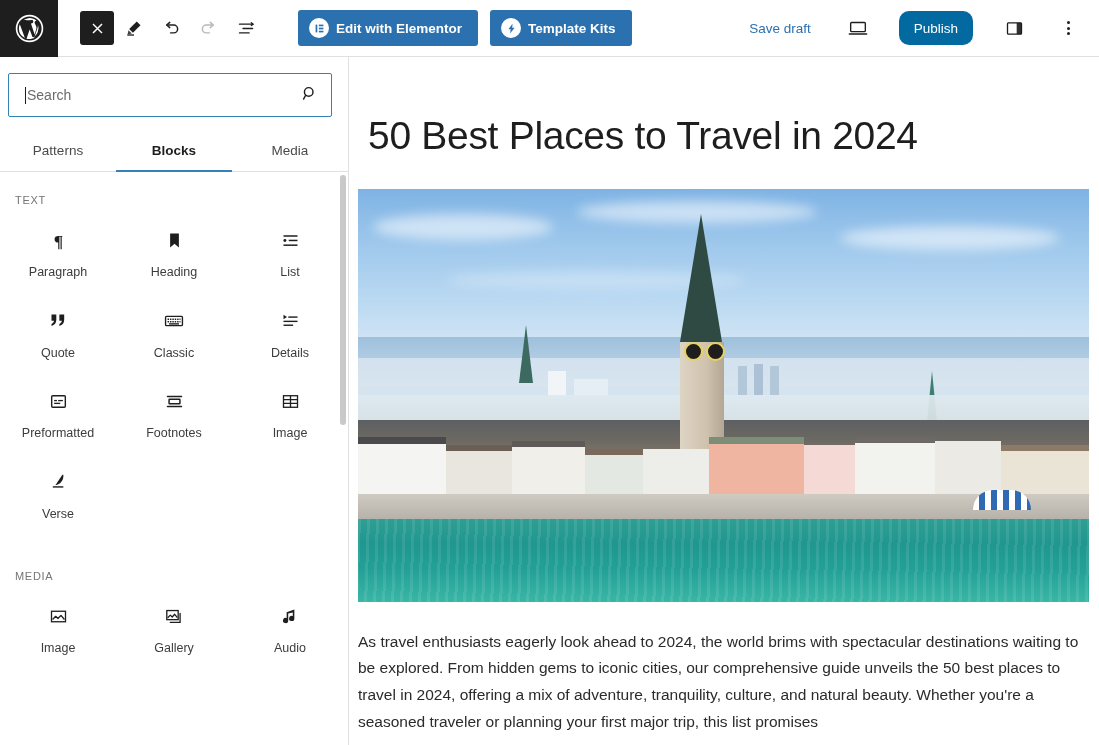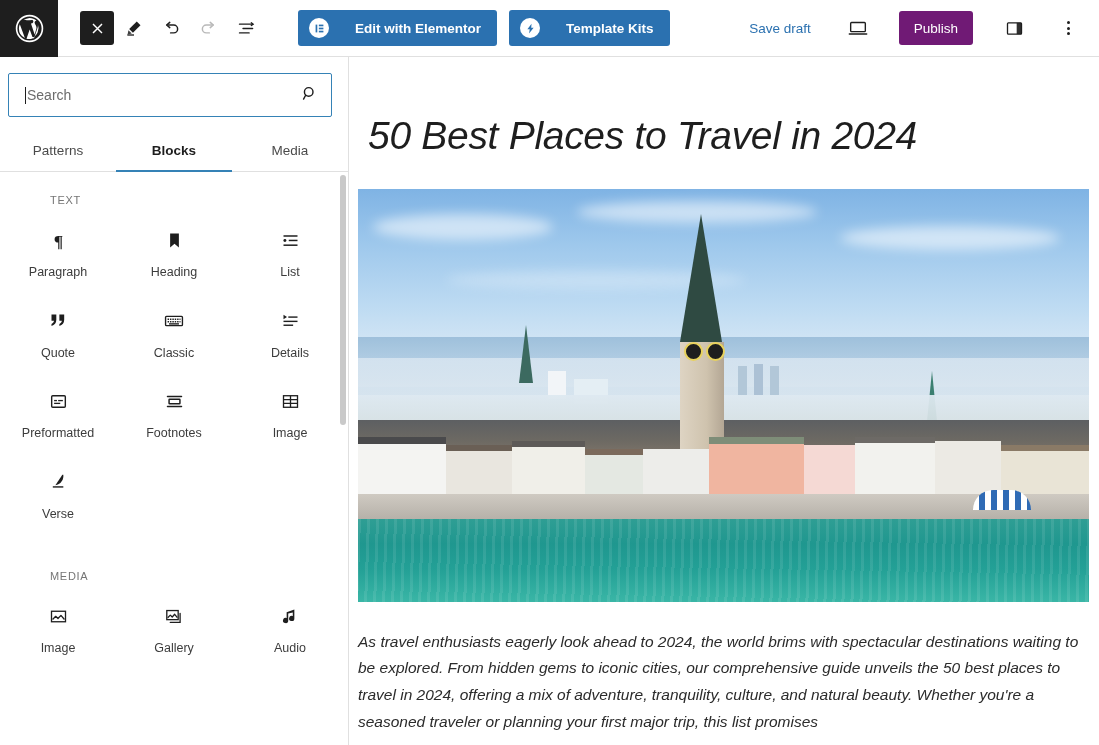--- a/index.html
+++ b/index.html
@@ -24,38 +24,38 @@
   .tb-icon {
     width: 34px; height: 34px; display: flex; align-items: center; justify-content: center;
     border-radius: 2px; cursor: pointer; color: #1e1e1e;
   }
   .tb-icon.dark { background: #1e1e1e; color: #fff; border-radius: 3px; }
   .tb-icon.disabled { color: #b8b8b8; cursor: default; }
   .tb-icon.wide { width: 36px; }
 
   .btn-blue {
     background: #2b71b0; color: #fff; border: none; border-radius: 3px;
-    height: 36px; display: inline-flex; align-items: center; gap: 26px;
+    height: 36px; display: inline-flex; align-items: center; gap: 7px;
     padding: 0 16px 0 11px; font-size: 13.5px; font-weight: bold;
     font-family: "Liberation Sans", sans-serif; cursor: pointer; white-space: nowrap;
   }
   .btn-blue .badge {
     width: 20px; height: 20px; border-radius: 50%; background: #fff;
     display: inline-flex; align-items: center; justify-content: center; flex: 0 0 20px;
   }
   .spacer { flex: 1; }
 
   .tb-right { display: flex; align-items: center; gap: 20px; padding-right: 14px; }
   .save-draft {
     color: #2b71b0; font-size: 13.5px; background: none; border: none;
     cursor: pointer; padding: 8px 10px; font-family: "Liberation Sans", sans-serif;
     white-space: nowrap;
   }
   .publish-btn {
-    background: #701a75; color: #fff; border: none; border-radius: 3px;
+    background: #0369a1; color: #fff; border: none; border-radius: 10px;
     height: 34px; padding: 0 15px; font-size: 13.5px; cursor: pointer;
     font-family: "Liberation Sans", sans-serif; margin: 0 4px;
   }
   .dots { display: flex; flex-direction: column; gap: 2.5px; align-items: center; }
   .dots i { width: 3px; height: 3px; border-radius: 50%; background: #1e1e1e; display: block; }
 
   
   .body-row { display: flex; flex: 1; min-height: 0; }
 
   
@@ -86,21 +86,21 @@
   }
   .tab.active { color: #1e1e1e; font-weight: bold; }
   .tab.active::after {
     content: ""; position: absolute; left: 0; right: 0; bottom: -1px;
     height: 2px; background: #3582b6;
   }
 
   .block-scroll { flex: 1; overflow: hidden; position: relative; padding-top: 6px; }
   .cat-label {
     font-size: 11px; letter-spacing: .7px; color: #757575;
-    padding: 16px 0 4px 15px; text-transform: uppercase; margin-left: 35px;
+    padding: 16px 0 4px 15px; text-transform: uppercase;
   }
   .block-grid { display: grid; grid-template-columns: repeat(3, 1fr); }
   .block-item {
     display: flex; flex-direction: column; align-items: center; justify-content: flex-start;
     padding: 18px 4px 12px; cursor: pointer; gap: 14px; background: none; border: none;
     font-family: "Liberation Sans", sans-serif;
   }
   .block-item .bi-icon {
     height: 24px; display: flex; align-items: center; justify-content: center;
     color: #1e1e1e;
@@ -110,21 +110,21 @@
   .side-scrollbar {
     position: absolute; right: 2px; top: 0; width: 6px;
     background: transparent; z-index: 5;
   }
   .side-scrollbar .thumb {
     position: absolute; left: 0; width: 6px; background: #c9c9c9; border-radius: 3px;
   }
 
   
   .canvas { flex: 1; background: #fff; overflow: hidden; position: relative; }
-  .canvas-inner { padding: 56px 16px 0 0; font-style: italic; }
+  .canvas-inner { padding: 56px 16px 0 0; }
   .post-title {
     font-size: 39px; color: #1e1e1e; font-weight: normal; line-height: 1.2;
     padding: 0 10px 0 10px; margin-left: 0; letter-spacing: -.3px;
   }
   .content-wrap { width: 731px; margin-left: 9px; }
 
   
   .photo {
     position: relative; width: 731px; height: 413px; margin-top: 29px;
     overflow: hidden; background: #bcd8ef;

